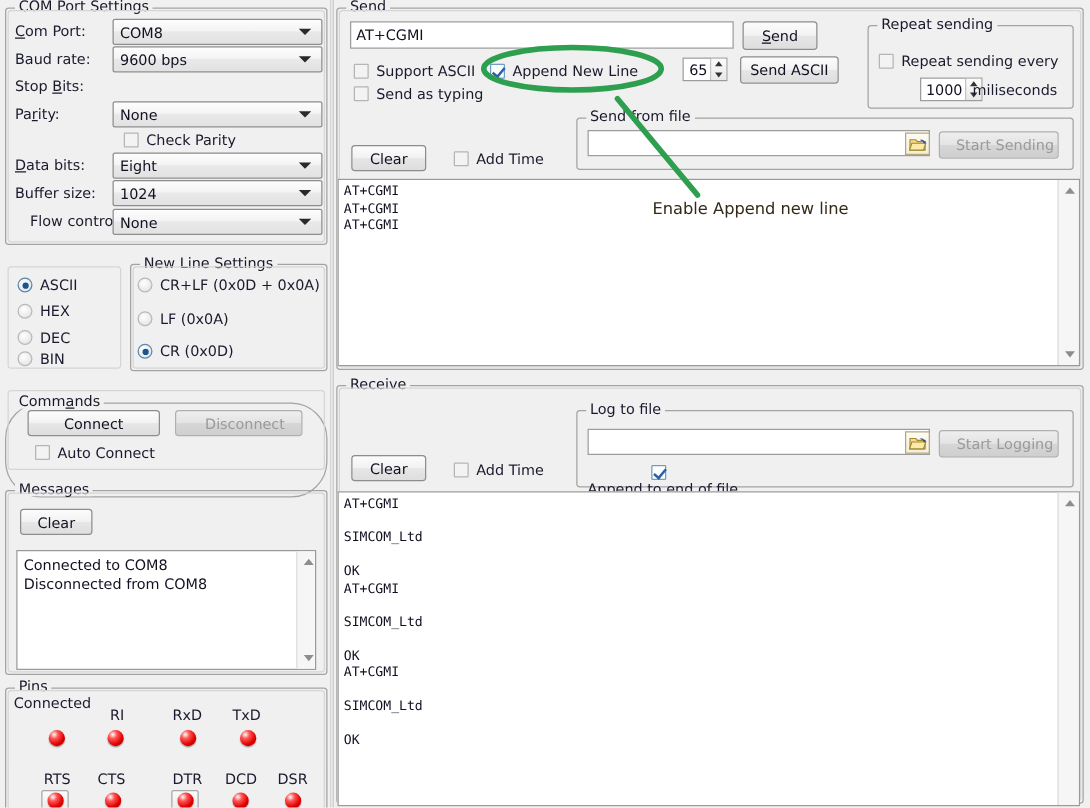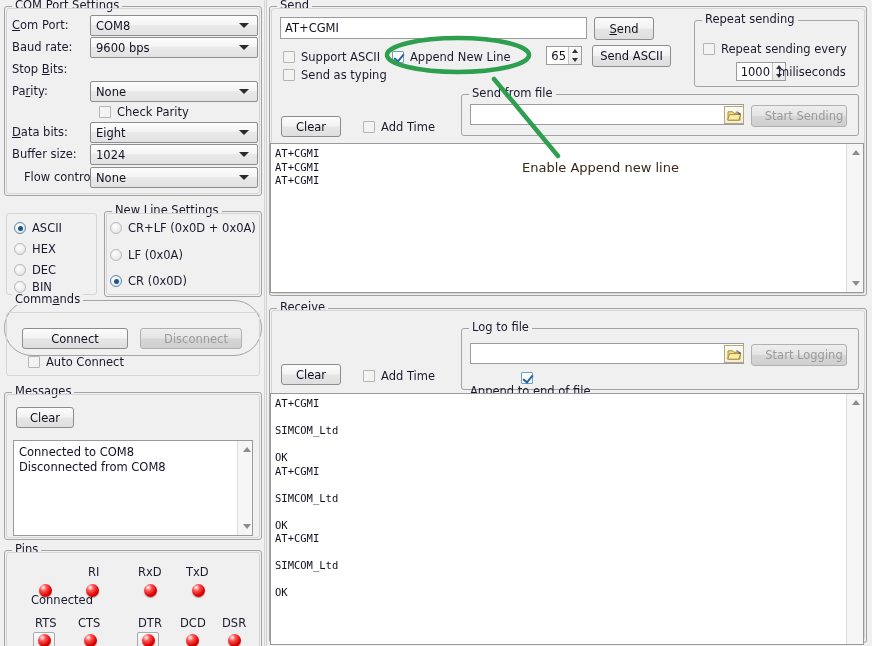--- a/index.html
+++ b/index.html
@@ -329,21 +329,21 @@
   </div>
   <div class="rbrow" style="left:110px; top:248px;">
     <span class="radio"></span>
     <span>LF (0x0A)</span>
   </div>
   <div class="rbrow" style="left:110px; top:274px;">
     <span class="radio sel"></span>
     <span>CR (0x0D)</span>
   </div>
 
-  <div class="group" style="left:4px; top:300px; width:258px; height:56px;border-radius:29px;">
+  <div class="group" style="left:4px; top:322px; width:258px; height:76px;border-radius:29px;">
     <span class="gtitle">Comm<u>a</u>nds</span>
   </div>
   <div class="group" style="left:6px; top:312px; width:254px; height:64px; border-color:#d5d5d5;"></div>
 
   <div class="btn" style="left:22px; top:328px; width:106px; height:21px;text-align:right;">
     <span>Connect</span>
   </div>
   <div class="btn disabled" style="left:140px; top:328px; width:102px; height:21px;">
     <span>Disconnect</span>
   </div>
@@ -368,21 +368,21 @@
       <div class="arw up"></div>
       <div class="arw dn"></div>
     </div>
   </div>
 
   <div class="group" style="left:4px; top:550px; width:258px; height:100px;">
     <span class="gtitle">Pins</span>
   </div>
   <div class="group" style="left:6px; top:552px; width:254px; height:96px; border-color:#d5d5d5;"></div>
 
-  <span class="lbl" style="left:11px; top:593px;margin-left:20px;">Connected</span>
+  <span class="lbl" style="left:11px; top:555px;">Connected</span>
   <span class="lbl" style="left:88px; top:565px;">RI</span>
   <span class="lbl" style="left:138px; top:565px;">RxD</span>
   <span class="lbl" style="left:186px; top:565px;">TxD</span>
 
   <div class="led" style="left:39px; top:584px;"></div>
   <div class="led" style="left:86px; top:584px;"></div>
   <div class="led" style="left:144px; top:584px;"></div>
   <div class="led" style="left:192px; top:584px;"></div>
 
   <span class="lbl" style="left:35px;  top:616px;">RTS</span>

